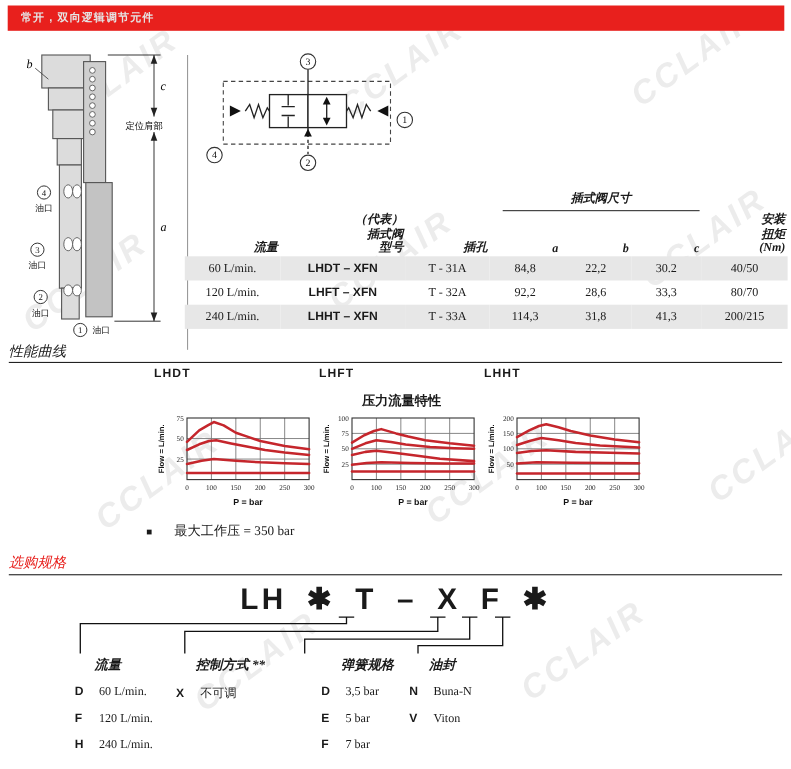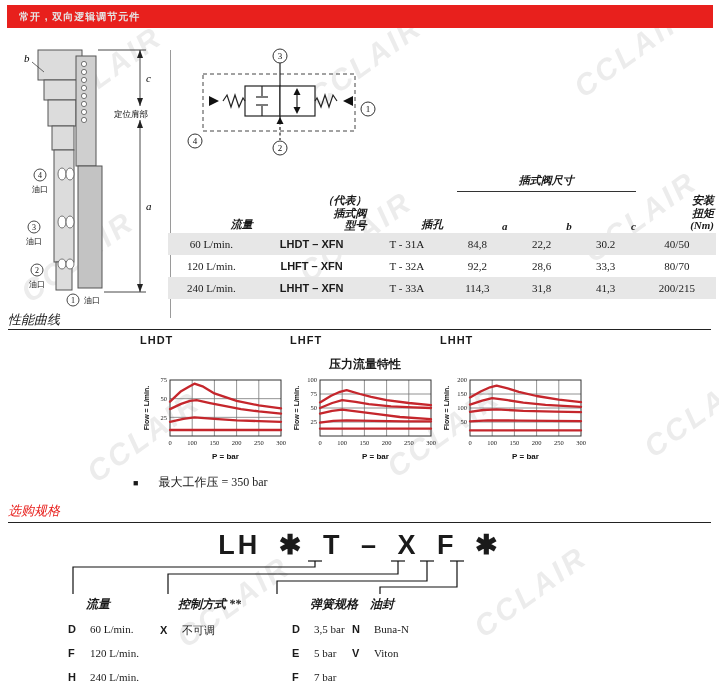--- a/index.html
+++ b/index.html
@@ -43,21 +43,21 @@
   .model-code{position:absolute;left:0;top:529px;width:719px;text-align:center;
               font-family:"Liberation Sans",sans-serif;font-weight:bold;font-size:27px;
               letter-spacing:3px;word-spacing:8px;}
   .conn{position:absolute;left:60px;top:558px;}
   .ogroup{position:absolute;font-size:11px;}
   .ogroup .glabel{font-style:italic;font-weight:bold;font-size:12px;margin-left:18px;
                   margin-bottom:10px;white-space:nowrap;}
   .ogroup .opt{display:flex;margin-bottom:10px;align-items:baseline;height:14px;}
   .ogroup .opt .code{font-family:"Liberation Sans",sans-serif;font-weight:bold;width:22px;}
   #g0{left:68px;top:596px;} #g1{left:160px;top:596px;}
-  #g2{left:268px;top:596px;margin-left:24px;} #g3{left:352px;top:596px;}
+  #g2{left:268px;top:596px;margin-left:24px;} #g3{left:372px;top:596px;}
   svg text{font-family:"Liberation Serif",serif;}
   svg .sans{font-family:"Liberation Sans",sans-serif;}
 </style>
 </head>
 <body>
 
 <div id="page">
 
   <div id="wm-layer">
       <div class="wm" style="left: 40px; top: 55px;">CCLAIR</div>

